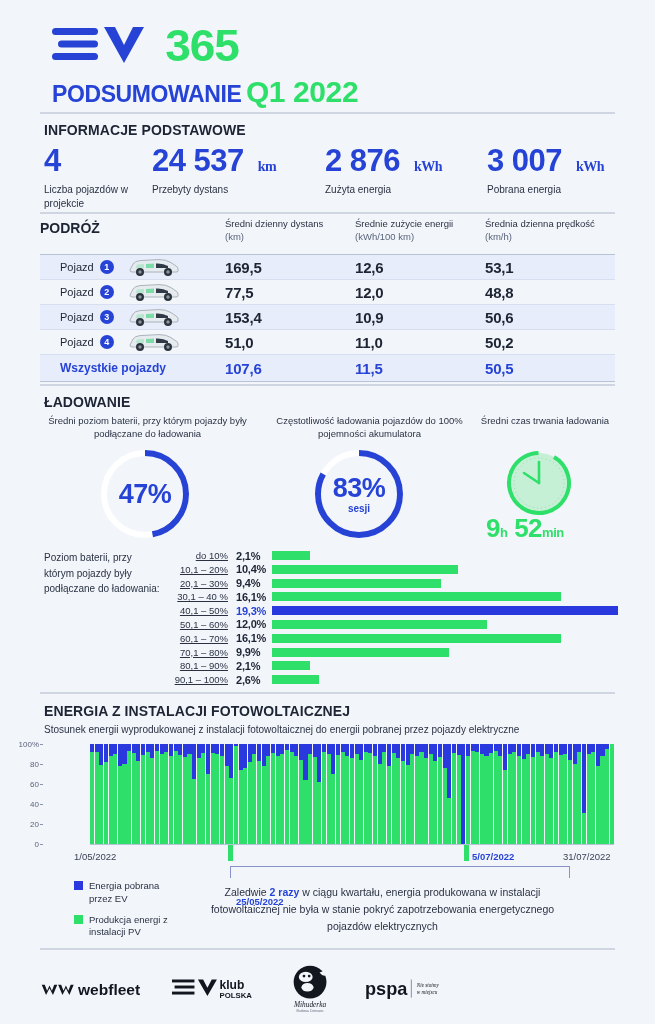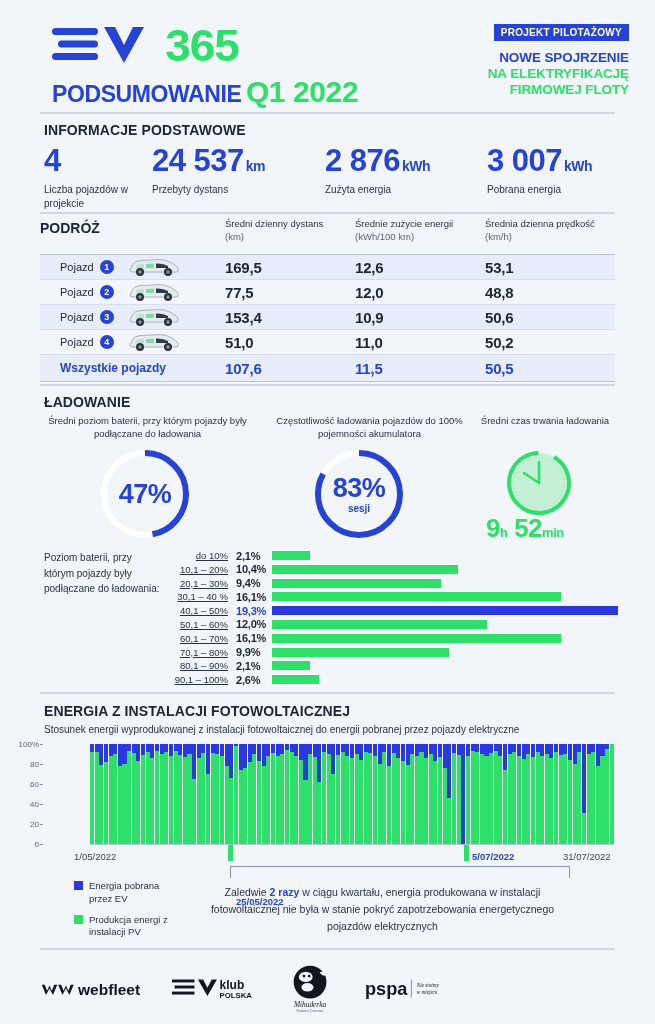--- a/index.html
+++ b/index.html
@@ -49,21 +49,21 @@
     position: absolute; font-size: 14px; font-weight: 800; color: #1d2433;
     letter-spacing: 0.1px;
   }
 
   
   .kpi { position: absolute; }
   .kpi .val {
     font-size: 31px; font-weight: 800; color: #2643d6; line-height: 1;
     letter-spacing: -0.5px; white-space: nowrap;
   }
-  .kpi .val .unit { font-size: 14px; font-weight: 800; margin-left: 2px; }
+  .kpi .val .unit { font-size: 14px; font-weight: 800; margin-left: 14px; font-family: Liberation Serif, serif; }
   .kpi .lab {
     margin-top: 7px; font-size: 10px; color: #2a3142; line-height: 1.35;
     max-width: 115px;
   }
 
   
   .tbl { position: absolute; left: 40px; top: 218px; width: 575px; }
   .tbl-head { display: flex; height: 36px; align-items: flex-start; }
   .th-title {
     width: 185px; font-size: 14px; font-weight: 800; color: #1d2433; padding-top: 2px;
@@ -193,28 +193,20 @@
           <path d="M52 5 L72 41 L92 5 L81 5 L72 23 L63 5 Z" fill="#2643d6"></path>
         </svg>
         <span class="logo-365">365</span>
       </div>
       <div class="logo-sub">
         <span class="p1">PODSUMOWANIE</span>
         <span class="p2">Q1 2022</span>
       </div>
     </div>
 
-    <div class="badge-block">
-      <span class="pilot-badge">PROJEKT PILOTAŻOWY</span>
-      <div class="tag-lines">
-        <div class="tag-blue">NOWE SPOJRZENIE</div>
-        <div class="tag-green">NA ELEKTRYFIKACJĘ</div>
-        <div class="tag-green">FIRMOWEJ FLOTY</div>
-      </div>
-    </div>
   </div>
 
   <div class="rule" style="top:112px"></div>
 
   <div class="sec-title" style="left:44px; top:122px">INFORMACJE PODSTAWOWE</div>
 
   <div class="kpi" style="left:44px; top:145px">
     <div class="val"><span>4</span></div>
     <div class="lab">Liczba pojazdów w projekcie</div>
   </div>

